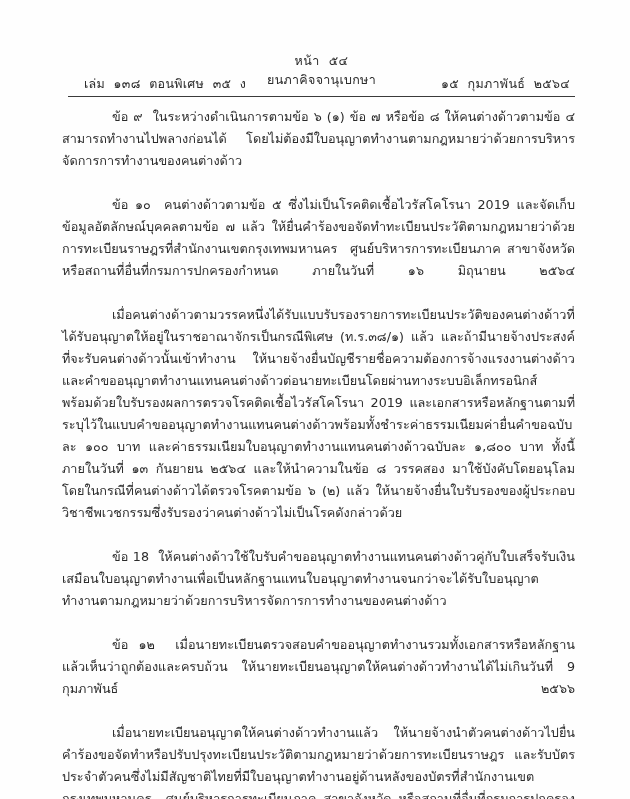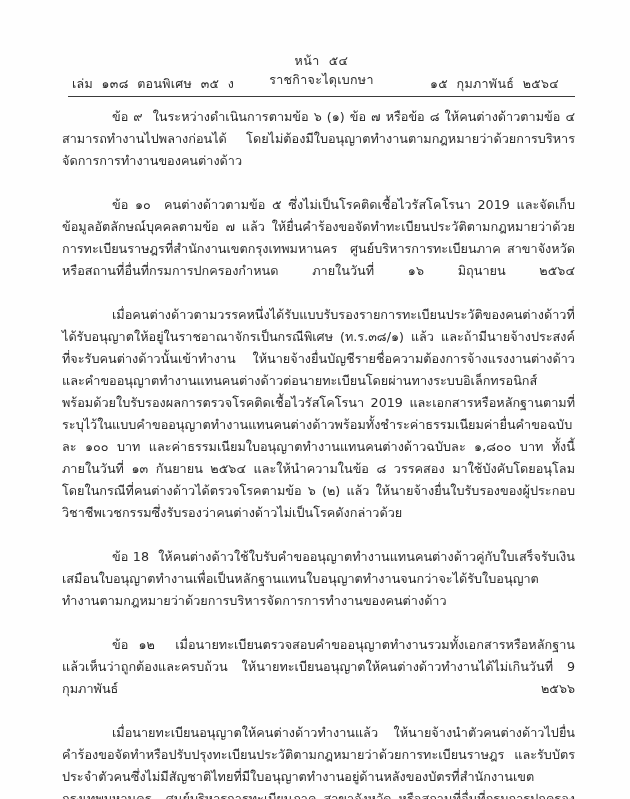--- a/index.html
+++ b/index.html
@@ -45,29 +45,29 @@
     letter-spacing: 0.5px;
     white-space: pre;
   }
   .header-gazette {
     font-size: 12.5px;
     letter-spacing: 0.3px;
     margin-top: 1px;
   }
   .header-left {
     position: absolute;
-    left: 4px;
+    left: 16px;
     top: 22px;
     font-size: 12.5px;
     letter-spacing: 0.3px;
     white-space: pre;
   }
   .header-right {
     position: absolute;
-    right: 16px;
+    right: 5px;
     top: 22px;
     font-size: 12.5px;
     letter-spacing: 0.3px;
     white-space: pre;
   }
   .header-rule {
     position: absolute;
     left: 68px;
     top: 96px;
     width: 507px;
@@ -100,21 +100,21 @@
   }
 </style>
 </head>
 <body>
 
 <div class="page">
 
   <div class="header">
     <div class="header-center">
       <div class="header-page-no">หน้า  ๕๔</div>
-      <div class="header-gazette">ราชกิาจะไดุเบกษา</div>
+      <div class="header-gazette">ยนภาคิจจานุเบกษา</div>
     </div>
     <div class="header-left">เล่ม  ๑๓๘  ตอนพิเศษ  ๓๕  ง</div>
     <div class="header-right">๑๕  กุมภาพันธ์  ๒๕๖๔</div>
   </div>
 
   <div class="header-rule"></div>
 
   <div class="body-text">
     <p class="para">ข้อ ๙  ในระหว่างดำเนินการตามข้อ ๖ (๑) ข้อ ๗ หรือข้อ ๘ ให้คนต่างด้าวตามข้อ ๔ สามารถทำงานไปพลางก่อนได้  โดยไม่ต้องมีใบอนุญาตทำงานตามกฎหมายว่าด้วยการบริหารจัดการการทำงานของคนต่างด้าว</p>
     <p class="para">ข้อ ๑๐  คนต่างด้าวตามข้อ ๕ ซึ่งไม่เป็นโรคติดเชื้อไวรัสโคโรนา 2019 และจัดเก็บข้อมูลอัตลักษณ์บุคคลตามข้อ ๗ แล้ว ให้ยื่นคำร้องขอจัดทำทะเบียนประวัติตามกฎหมายว่าด้วยการทะเบียนราษฎรที่สำนักงานเขตกรุงเทพมหานคร  ศูนย์บริหารการทะเบียนภาค สาขาจังหวัด หรือสถานที่อื่นที่กรมการปกครองกำหนด ภายในวันที่ ๑๖ มิถุนายน ๒๕๖๔</p>

